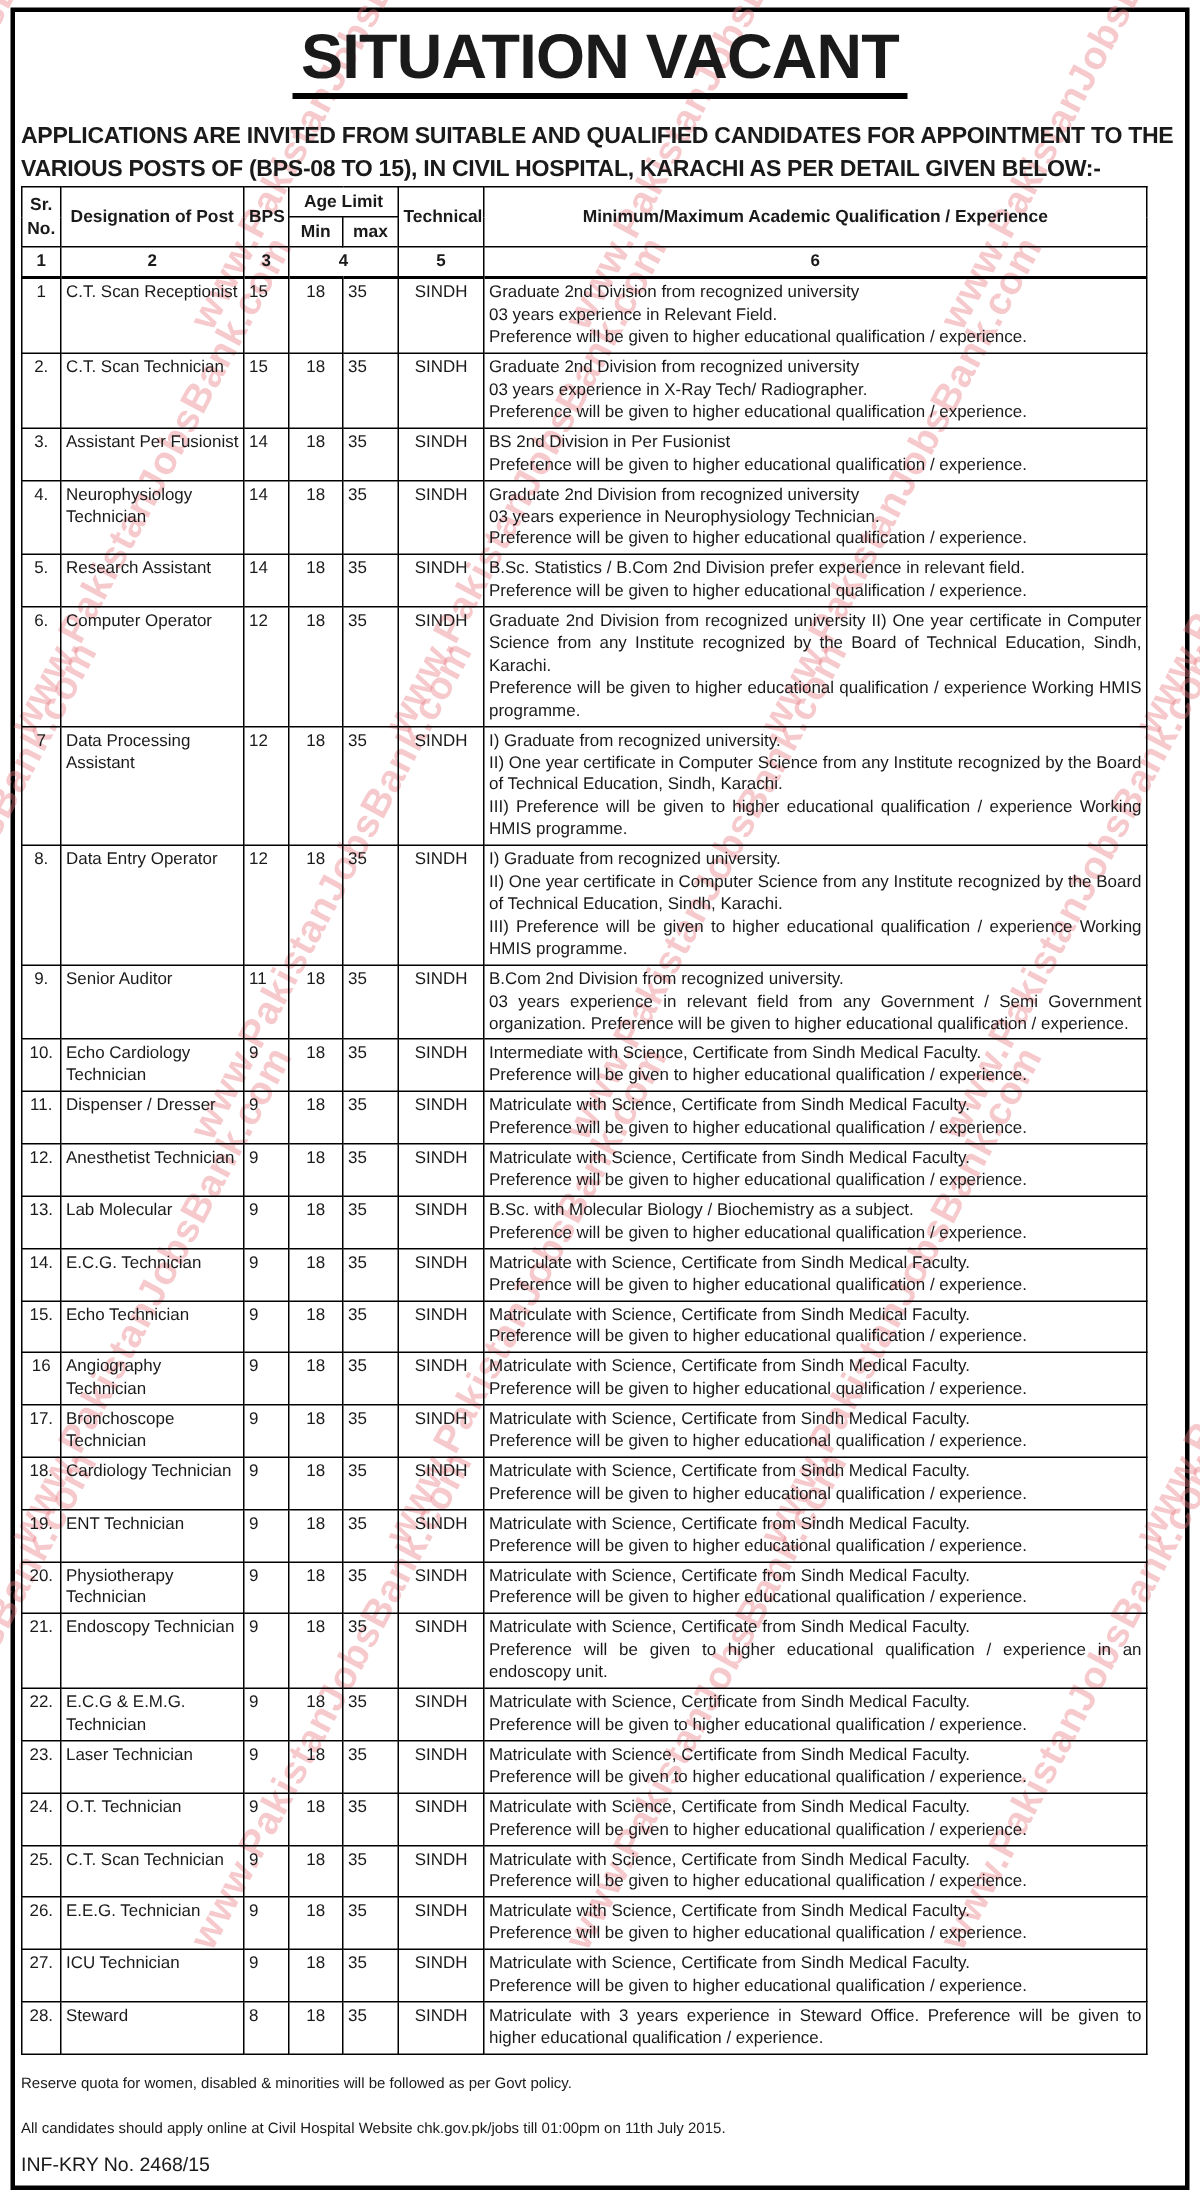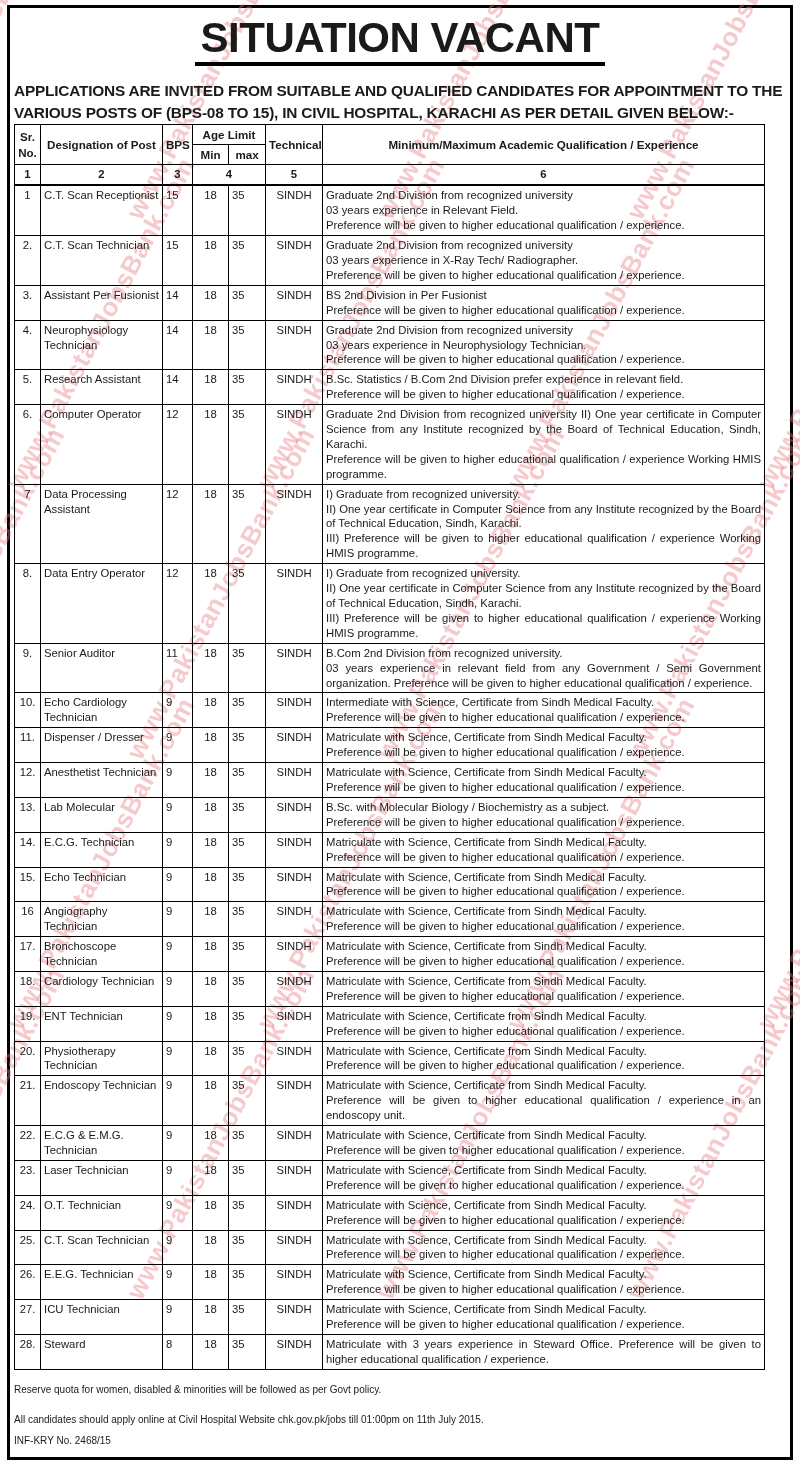--- a/index.html
+++ b/index.html
@@ -120,21 +120,21 @@
     margin-top: 12px;
     font-size: 10px;
     line-height: 1.5;
   }
   .foot p { margin: 0 0 15px 0; }
   .foot .note-label { font-weight: bold; text-decoration: underline; }
   .infno {
     position: absolute;
     left: 14px;
     top: 1435px;
-    font-size: 10px;
+    font-size: 13px;
     z-index: 6;
     text-align: center;
   }
 </style>
 </head>
 <body>
 
 <div id="page">
 
   <div id="watermark">

